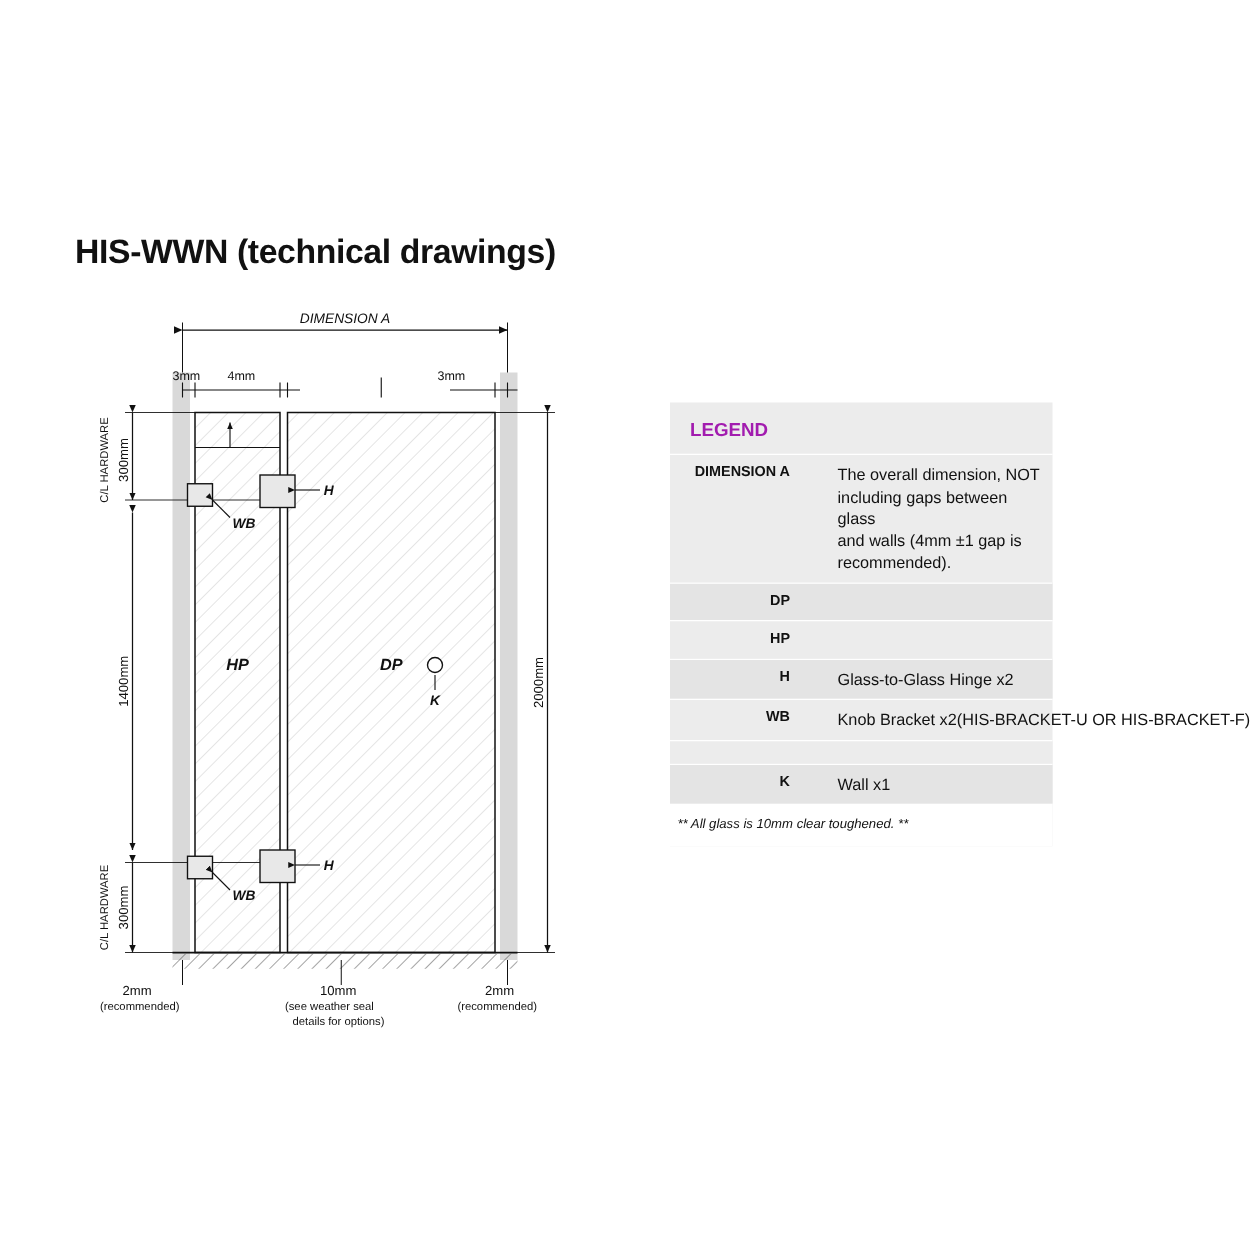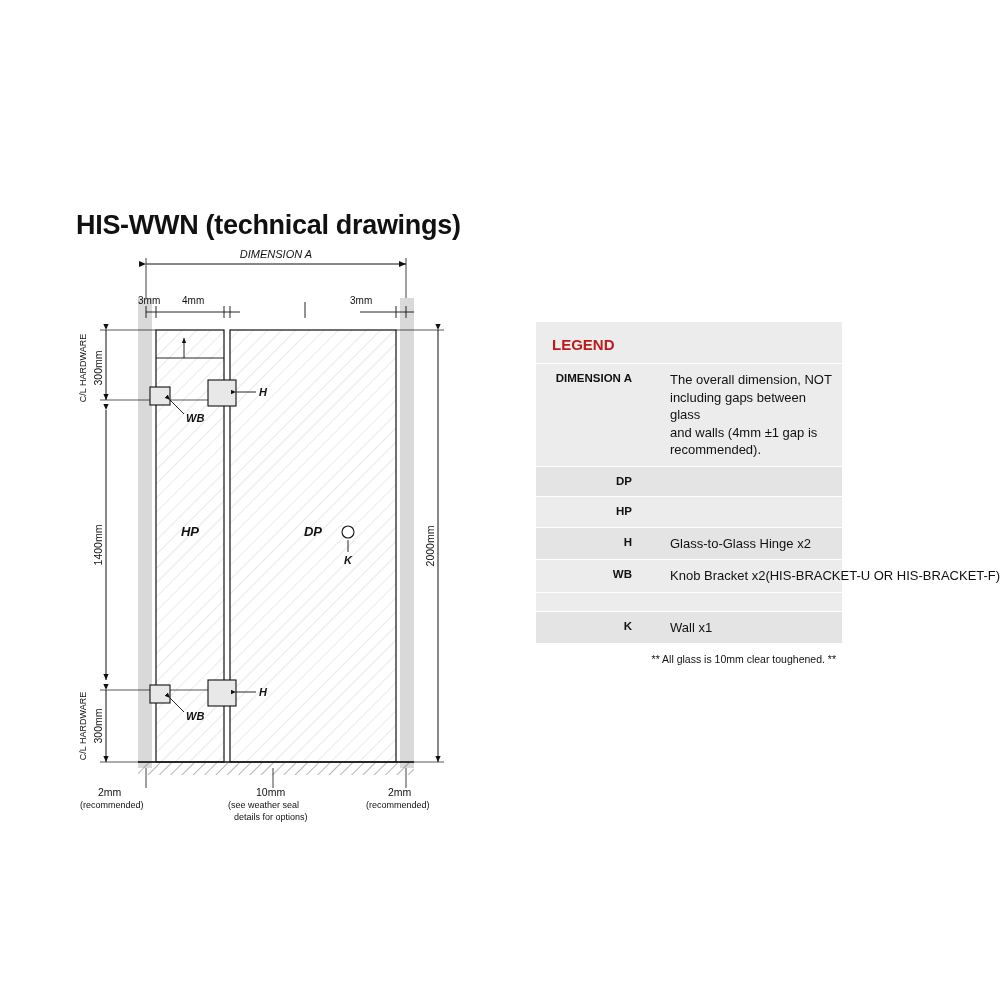--- a/index.html
+++ b/index.html
@@ -2,64 +2,63 @@
 <html><head>
 <meta charset="utf-8">
 <style>
   html,body{margin:0;padding:0;}
   body{
     width:1000px;height:1000px;background:#ffffff;
     font-family:"Liberation Sans", sans-serif;
     color:#111;position:relative;overflow:hidden;
   }
   .page-title{
-    position:absolute;left:76px;top:186px;
+    position:absolute;left:60px;top:186px;
     font-size:27px;font-weight:bold;letter-spacing:-0.3px;
     color:#111;
-    margin-top:24px;
   }
 
   
   .drawing{position:absolute;left:60px;top:240px;width:460px;height:600px;}
 
   svg{display:block;}
 
   .lbl{font-family:"Liberation Sans", sans-serif;fill:#111;}
   .lbl-it{font-family:"Liberation Sans", sans-serif;font-style:italic;fill:#111;}
   .lbl-b{font-weight:bold;}
 
   
   .legend{
     position:absolute;left:536px;top:322px;width:306px;background:#ececec;
     padding:0;
   }
   .legend-title{
-    font-size:15px;font-weight:bold;color:#b91c1c;
+    font-size:15px;font-weight:bold;color:#a21caf;
     padding:14px 16px 10px 16px;
   }
   .legend-rows{display:block;}
   .legend-row{
     display:flex;align-items:flex-start;
     border-top:1px solid #ffffff;
     padding:7px 0;
   }
   .legend-row.alt{background:#e4e4e4;}
   .lg-key{
     width:96px;flex:0 0 96px;text-align:right;padding-right:10px;
     font-size:11.5px;font-weight:bold;color:#111;line-height:1.35;
   }
   .lg-val{
     flex:1;font-size:13px;color:#111;line-height:1.35;padding-right:6px;
     white-space:pre-line;
     margin-left:28px;
   }
   .lg-val.wide{white-space:nowrap;}
   .legend-foot{
-    font-size:10.5px;color:#111;
-    text-align:right;padding:10px 6px 12px 6px;background:#ffffff;
+    font-size:10.5px;font-style:italic;color:#111;
+    text-align:left;padding:10px 6px 12px 6px;background:#ffffff;
   }
   .legend-spacer{height:18px;background:#ececec;border-top:1px solid #fff;}
 </style>
 </head>
 <body>
 
 <div class="page-title">HIS-WWN (technical drawings)</div>
 
 <div class="drawing">
 <svg width="460" height="600" viewBox="0 0 460 600" xmlns="http://www.w3.org/2000/svg">

